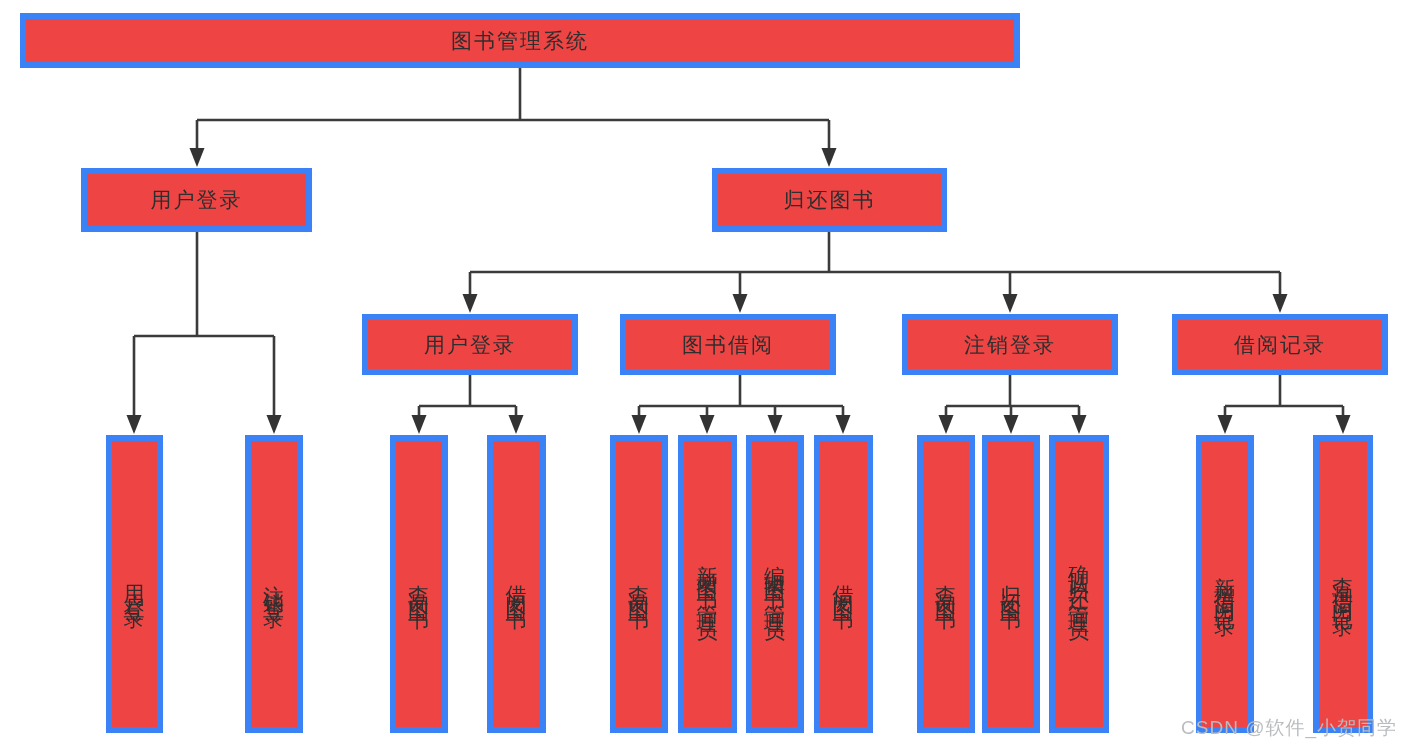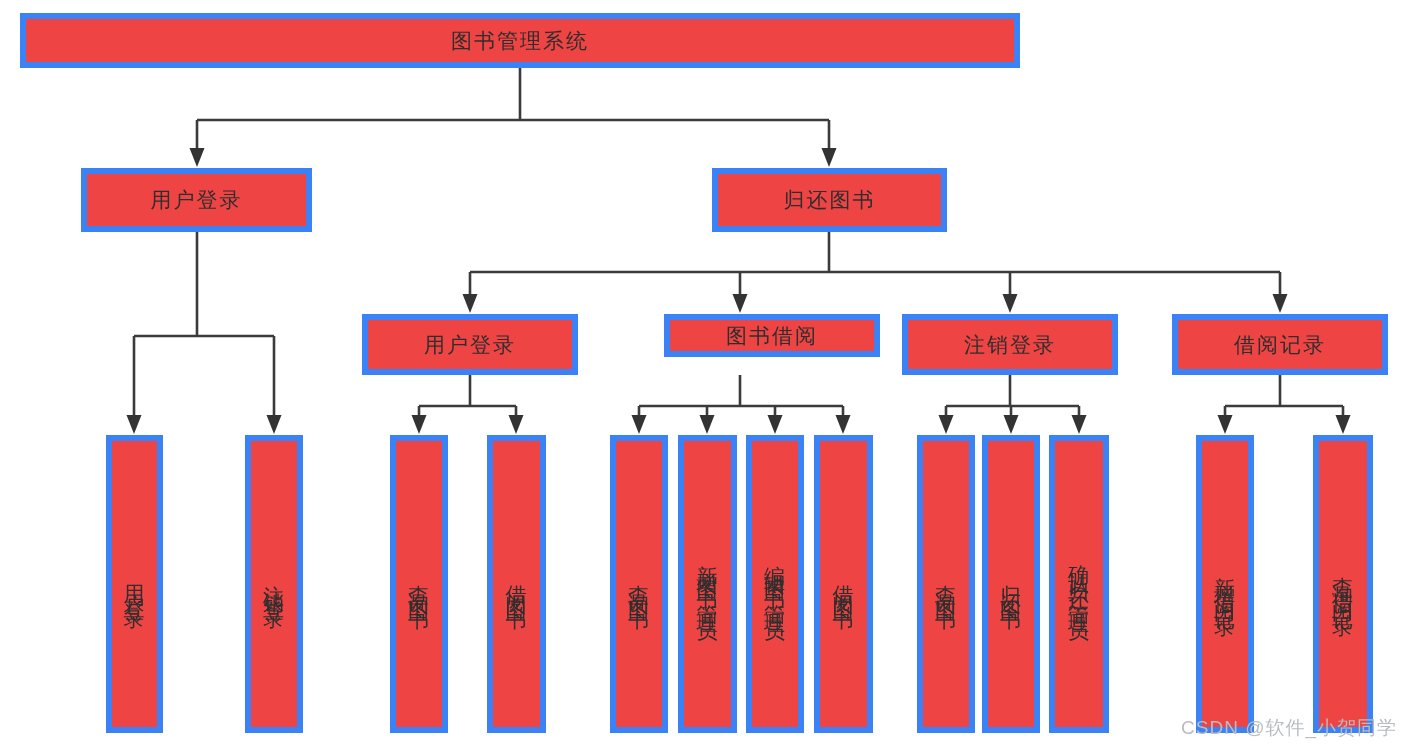--- a/index.html
+++ b/index.html
@@ -119,21 +119,21 @@
       <polygon points="1335.5,415 1350.5,415 1343,434"></polygon>
     </g>
   </svg>
 
   <div class="box" style="left:20px;top:13px;width:1000px;height:55px">图书管理系统</div>
 
   <div class="box" style="left:81px;top:168px;width:231px;height:64px">用户登录</div>
   <div class="box" style="left:712px;top:168px;width:235px;height:64px">归还图书</div>
 
   <div class="box" style="left:362px;top:314px;width:216px;height:61px">用户登录</div>
-  <div class="box" style="left:664px;top:314px;width:216px;height:43px">图书借阅</div>
+  <div class="box" style="left:620px;top:314px;width:216px;height:61px">图书借阅</div>
   <div class="box" style="left:902px;top:314px;width:216px;height:61px">注销登录</div>
   <div class="box" style="left:1172px;top:314px;width:216px;height:61px">借阅记录</div>
 
   <div class="box vbox" style="left:106px;top:435px;width:57px;height:298px">用户登录</div>
   <div class="box vbox" style="left:245px;top:435px;width:58px;height:298px">注销登录</div>
 
   <div class="box vbox" style="left:390px;top:435px;width:58px;height:298px">查询图书</div>
   <div class="box vbox" style="left:487px;top:435px;width:59px;height:298px">借阅图书</div>
 
   <div class="box vbox" style="left:610px;top:435px;width:58px;height:298px">查询图书</div>

